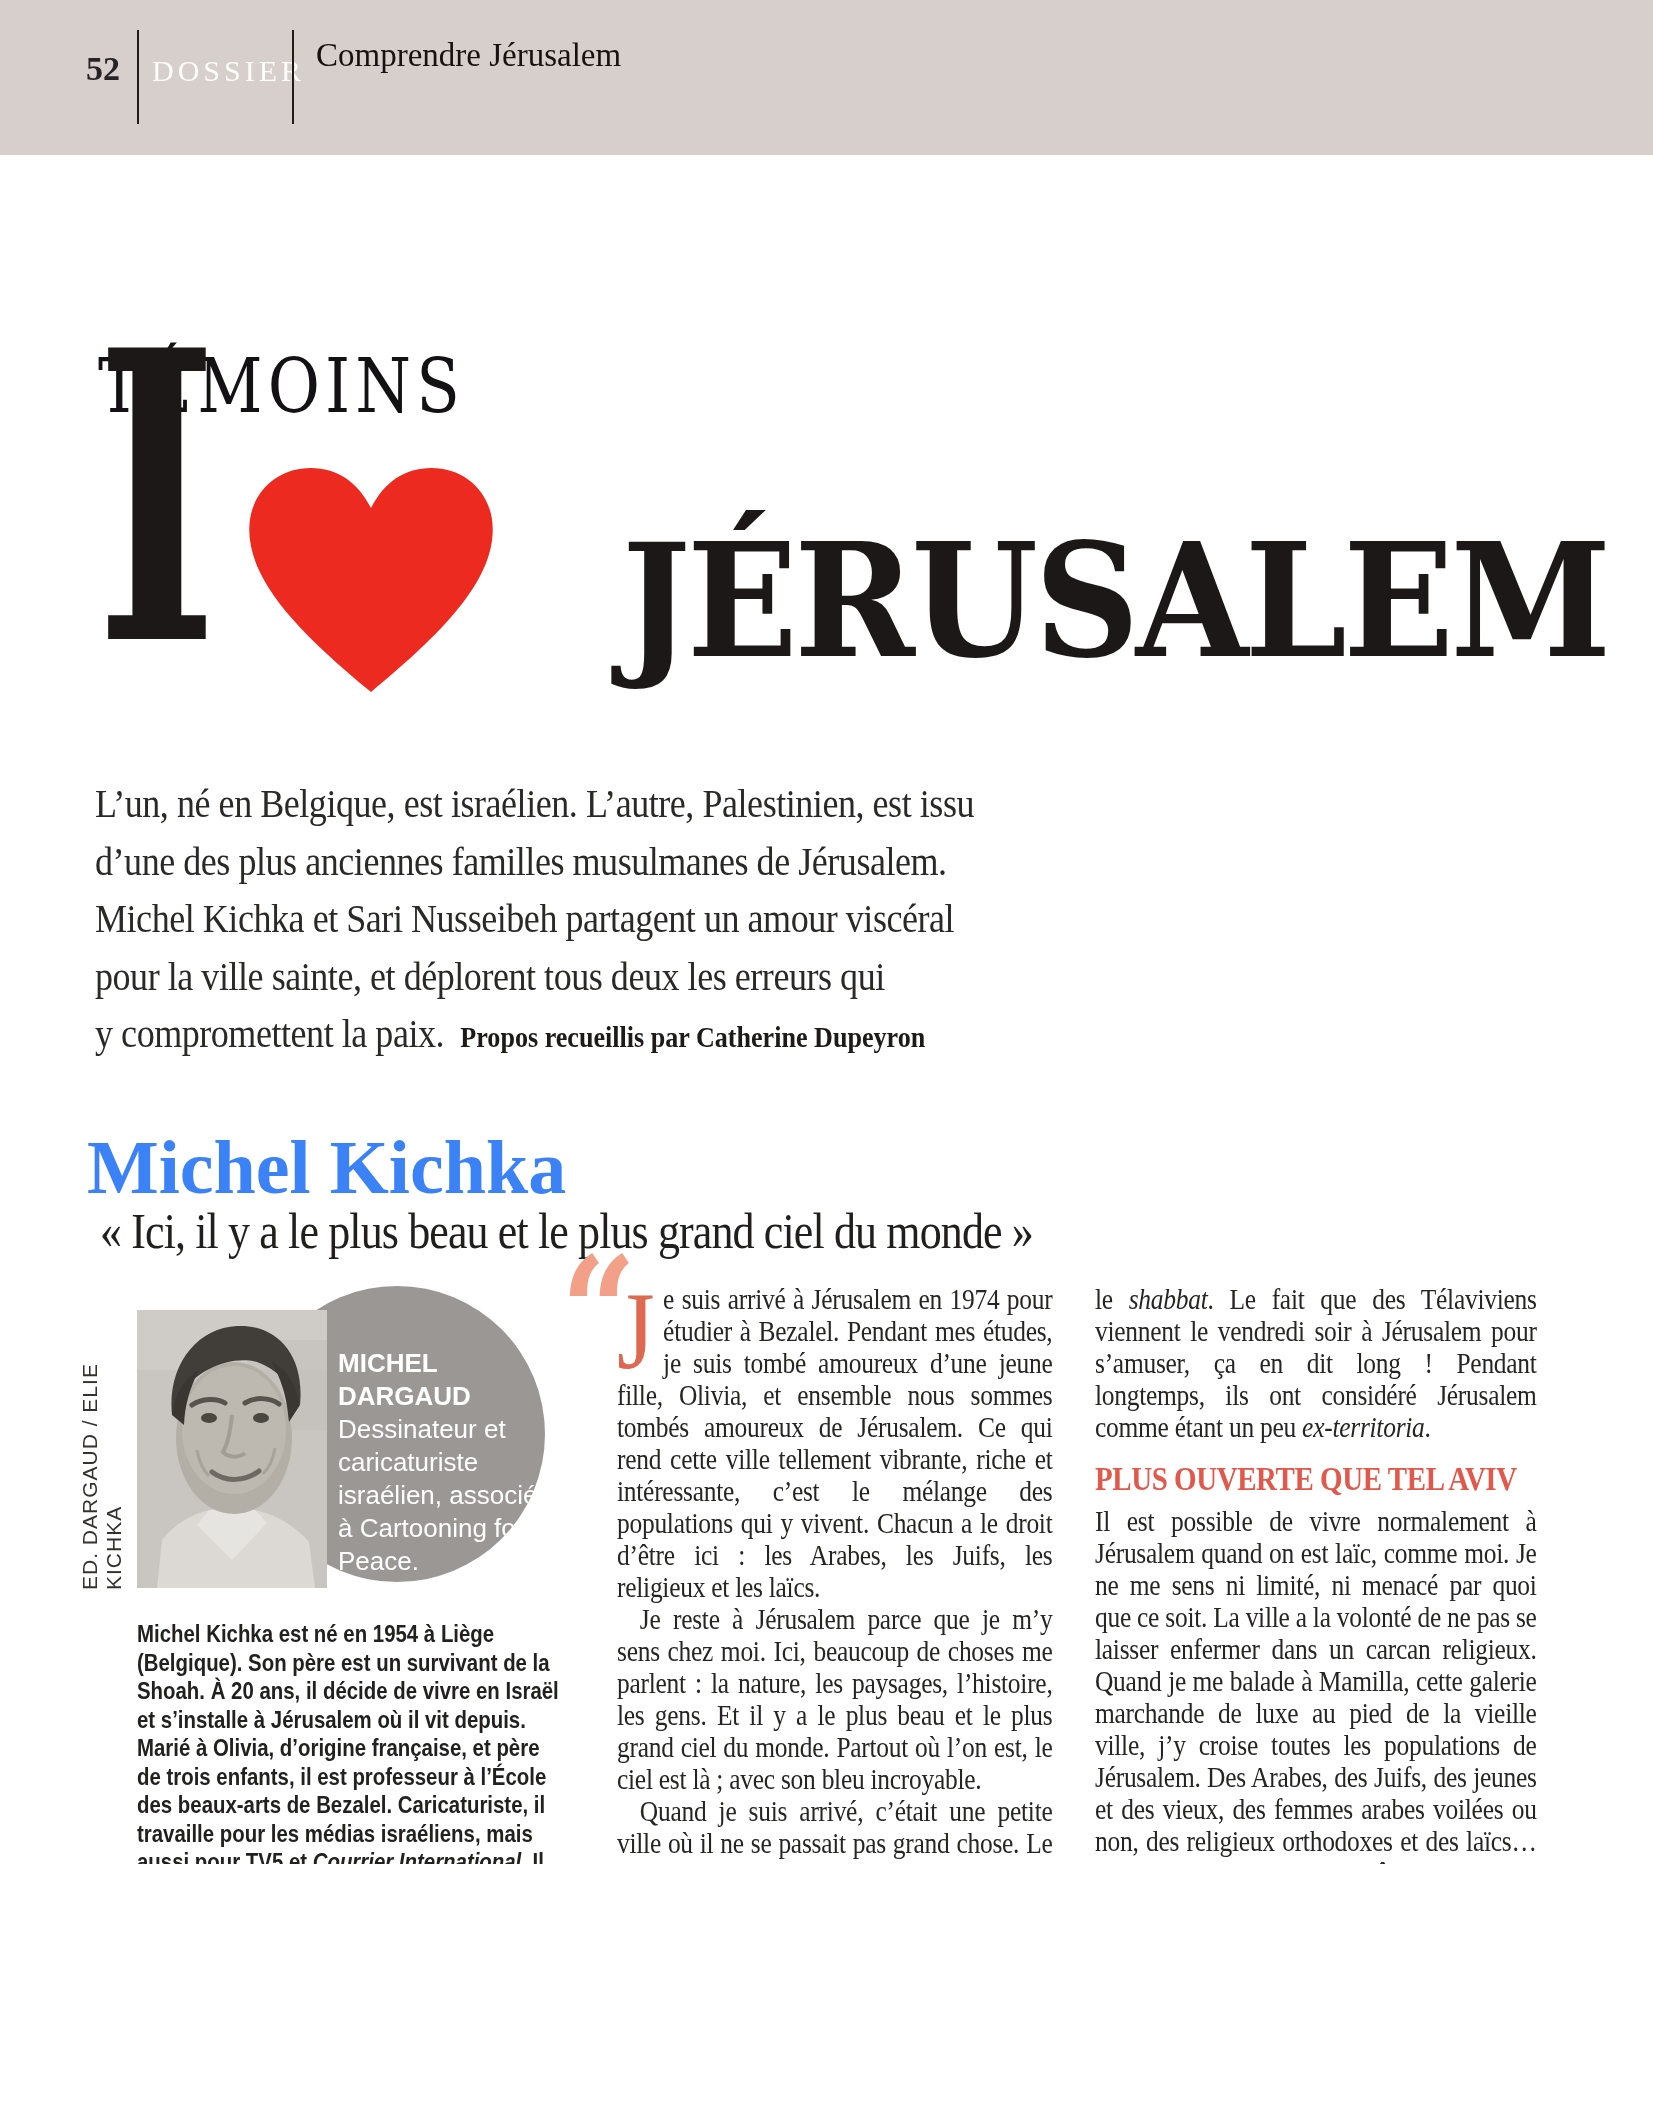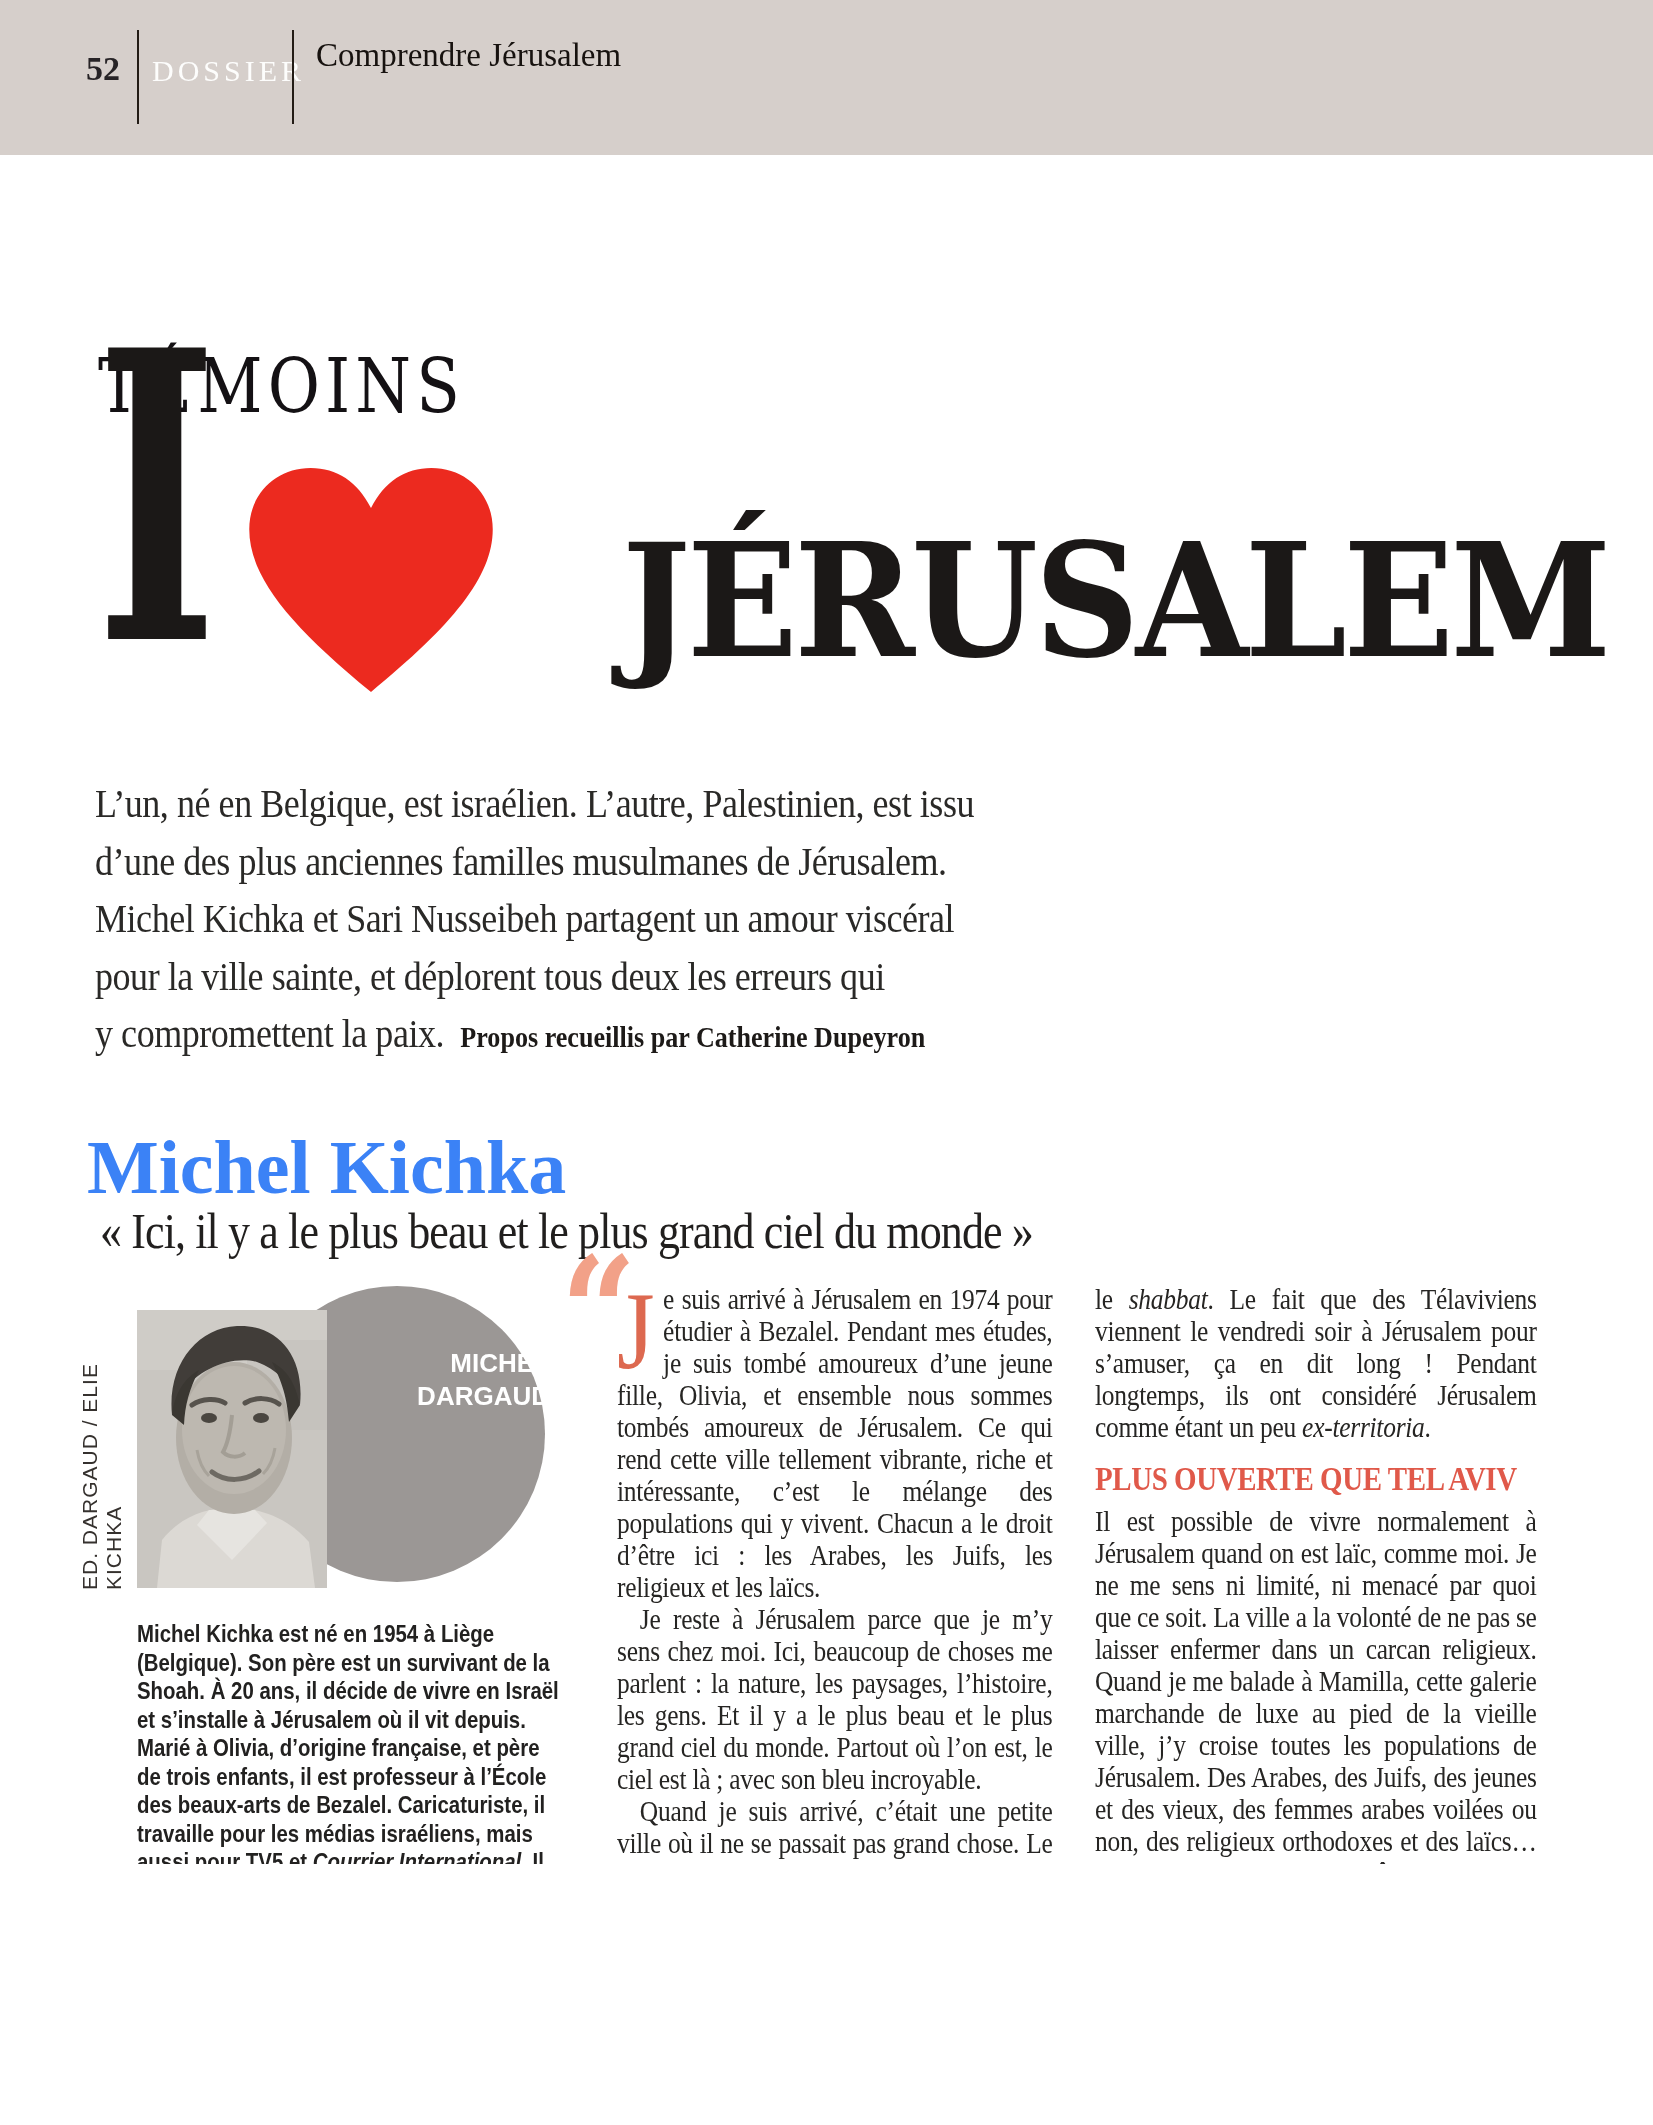--- a/index.html
+++ b/index.html
@@ -34,21 +34,21 @@
   .subtitle{left:100px;top:1206px;font-size:50px;line-height:1;color:#211f1e;letter-spacing:-1px;
             transform:scaleX(0.88);transform-origin:left top;white-space:nowrap;}
 
   
   .photo-credit{left:78px;top:1310px;height:280px;writing-mode:vertical-rl;transform:rotate(180deg);
                 font-family:"Liberation Sans",sans-serif;font-size:21px;letter-spacing:1px;color:#35312e;
                 display:flex;align-items:center;}
   .badge-circle{left:249px;top:1286px;width:296px;height:296px;border-radius:50%;background:#9b9795;}
   .portrait{left:137px;top:1310px;width:190px;height:278px;}
   .badge-text{left:338px;top:1347px;width:212px;font-family:"Liberation Sans",sans-serif;color:#ffffff;
-              font-size:26px;line-height:33px;text-align:right;}
+              font-size:26px;line-height:33px;}
   .badge-text .nm{font-weight:bold;display:block;}
   .bio{left:137px;top:1620px;width:505px;transform:scaleX(0.85);transform-origin:left top;
        font-family:"Liberation Sans",sans-serif;font-size:24px;line-height:28.5px;font-weight:bold;color:#222120;}
 
   
   .bodycol{font-size:29px;line-height:32px;text-align:justify;color:#262523;letter-spacing:-0.3px;
            transform:scaleX(0.878);transform-origin:left top;}
   .col-mid{left:617px;top:1283px;width:496px;}
   .col-right{left:1095px;top:1283px;width:503px;}
   .bp{margin:0;}
@@ -131,20 +131,21 @@
       <path d="M95 105 C93 125 90 135 86 142 C92 148 102 148 108 143" stroke="#a39e95" stroke-width="4" fill="none"></path>
       <path d="M75 162 C88 172 108 172 122 161" stroke="#6e6a63" stroke-width="5" fill="none" stroke-linecap="round"></path>
       <path d="M60 140 C62 152 66 160 72 166" stroke="#a8a39a" stroke-width="3" fill="none"></path>
       <path d="M138 138 C136 150 132 158 126 164" stroke="#a8a39a" stroke-width="3" fill="none"></path>
     </svg>
   </div>
   <div class="abs photo-credit">ED. DARGAUD / ELIE KICHKA</div>
   <div class="abs badge-text">
     <span class="nm">MICHEL</span>
     <span class="nm">DARGAUD</span>
+    <span>Dessinateur et caricaturiste israélien, associé à Cartooning for Peace.</span>
   </div>
   <div class="abs bio">Michel Kichka est né en 1954 à Liège (Belgique). Son père est un survivant de la Shoah. À 20 ans, il décide de vivre en Israël et s’installe à Jérusalem où il vit depuis. Marié à Olivia, d’origine française, et père de trois enfants, il est professeur à l’École des beaux-arts de Bezalel. Caricaturiste, il travaille pour les médias israéliens, mais aussi pour TV5 et <em>Courrier International</em>. Il est l’un des premiers dessinateurs à avoir rejoint Cartooning for Peace, association initiée par Plantu.</div>
 
   <div class="abs bodycol col-mid">
     <span class="quote-glyph">“</span>
     <p class="bp"><span class="dropcap">J</span><span>e suis arrivé à Jérusalem en 1974 pour étudier à Bezalel. Pendant mes études, je suis tombé amoureux d’une jeune fille, Olivia, et ensemble nous sommes tombés amoureux de Jérusalem. Ce qui rend cette ville tellement vibrante, riche et intéressante, c’est le mélange des populations qui y vivent. Chacun a le droit d’être ici : les Arabes, les Juifs, les religieux et les laïcs.</span></p>
     <p class="bp">Je reste à Jérusalem parce que je m’y sens chez moi. Ici, beaucoup de choses me parlent : la nature, les paysages, l’histoire, les gens. Et il y a le plus beau et le plus grand ciel du monde. Partout où l’on est, le ciel est là ; avec son bleu incroyable.</p>
     <p class="bp">Quand je suis arrivé, c’était une petite ville où il ne se passait pas grand chose. Le soir, il n’y avait personne dans les rues, pas un restaurant ou un café ouvert. Aujourd’hui, la ville s’est développée et modernisée. Beaucoup de choses sont ouvertes pendant</p>
   </div>
 

